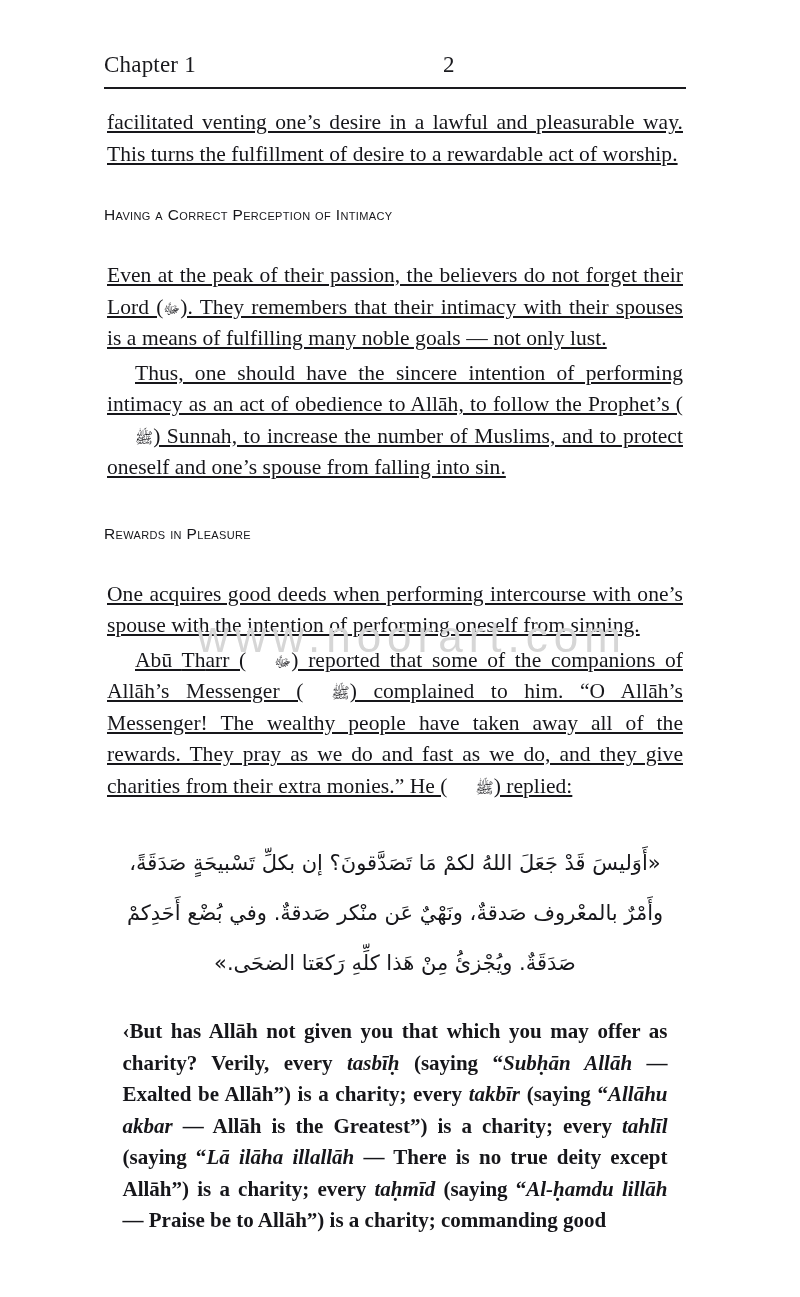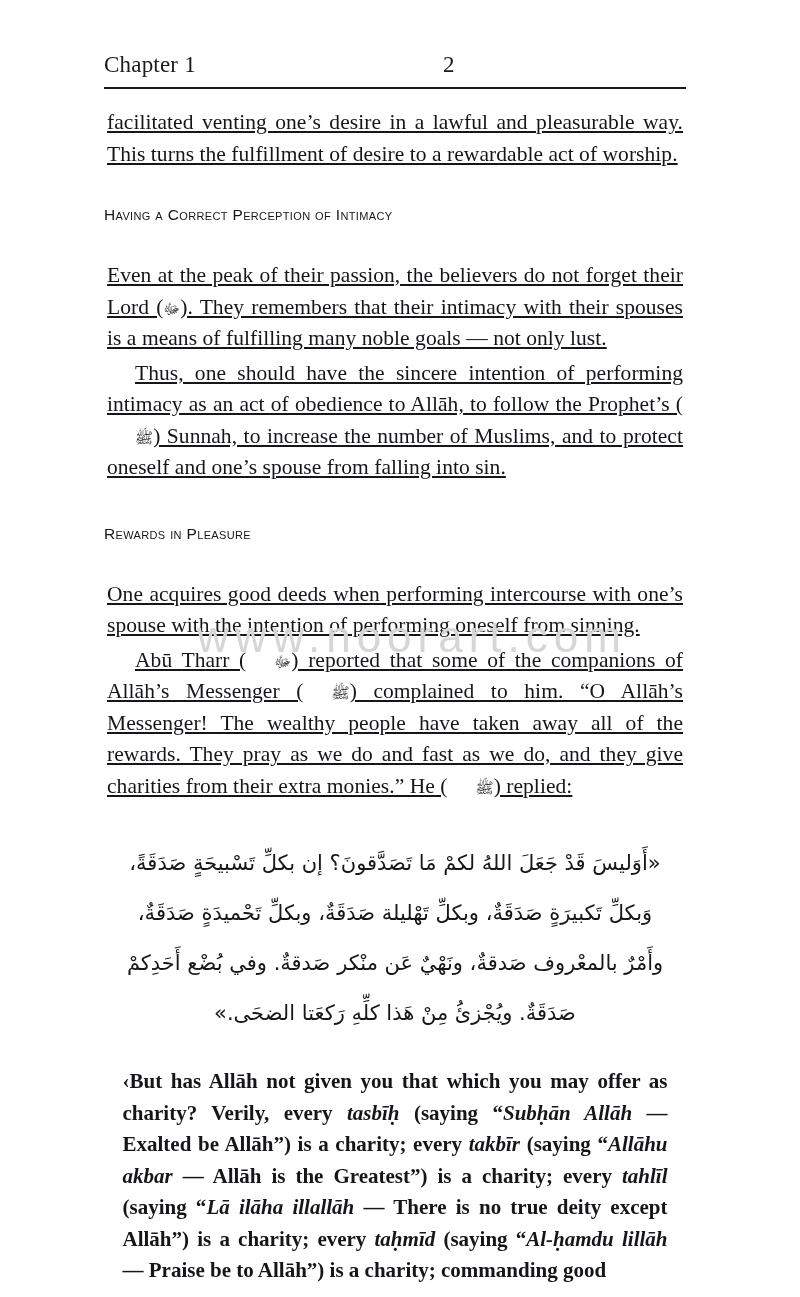--- a/index.html
+++ b/index.html
@@ -175,21 +175,20 @@
     <div class="spacer-md"></div>
 
     <p class="body">One acquires good deeds when performing intercourse with one’s spouse with the intention of performing oneself from sinning.</p>
 
     <p class="body indent"><span>Abū </span><span class="underline-th">Th</span><span>arr (</span><span class="honorific">ﷻ</span><span>) reported that some of the companions of Allāh’s Messenger (</span><span class="honorific">ﷺ</span><span>) complained to him. “O Allāh’s Messenger! The wealthy people have taken away all of the rewards. They pray as we do and fast as we do, and they give charities from their extra monies.” He (</span><span class="honorific">ﷺ</span><span>) replied:</span></p>
 
     <div class="spacer-md"></div>
 
     <div class="arabic-block">
       <span class="arabic-line">«أَوَليسَ قَدْ جَعَلَ اللهُ لكمْ مَا تَصَدَّقونَ؟ إن بكلِّ تَسْبيحَةٍ صَدَقَةً،</span>
-      <span class="arabic-line">وَبكلِّ تَكبيرَةٍ صَدَقَةٌ، وبكلِّ تَهْليلة صَدَقَةٌ، وبكلِّ تَحْميدَةٍ صَدَقَةٌ،</span>
       <span class="arabic-line">وأَمْرٌ بالمعْروف صَدقةٌ، ونَهْيٌ عَن منْكر صَدقةٌ. وفي بُضْع أَحَدِكمْ</span>
       <span class="arabic-line">صَدَقَةٌ. ويُجْزئُ مِنْ هَذا كلِّهِ رَكعَتا الضحَى.»</span>
     </div>
 
     <div class="spacer-sm"></div>
 
     <p class="translation" id="translation-block"><span>‹But has Allāh not given you that which you may offer as charity? Verily, every </span><i>tasbīḥ</i><span> (saying “</span><i>Subḥān Allāh</i><span> — Exalted be Allāh”) is a charity; every </span><i>takbīr</i><span> (saying “</span><i>Allāhu akbar</i><span> — Allāh is the Greatest”) is a charity; every </span><i>tahlīl</i><span> (saying “</span><i>Lā ilāha illallāh</i><span> — There is no true deity except Allāh”) is a charity; every </span><i>taḥmīd</i><span> (saying “</span><i>Al-ḥamdu lillāh</i><span> — Praise be to Allāh”) is a charity; commanding good</span></p>
 
   </div>
 </div>

